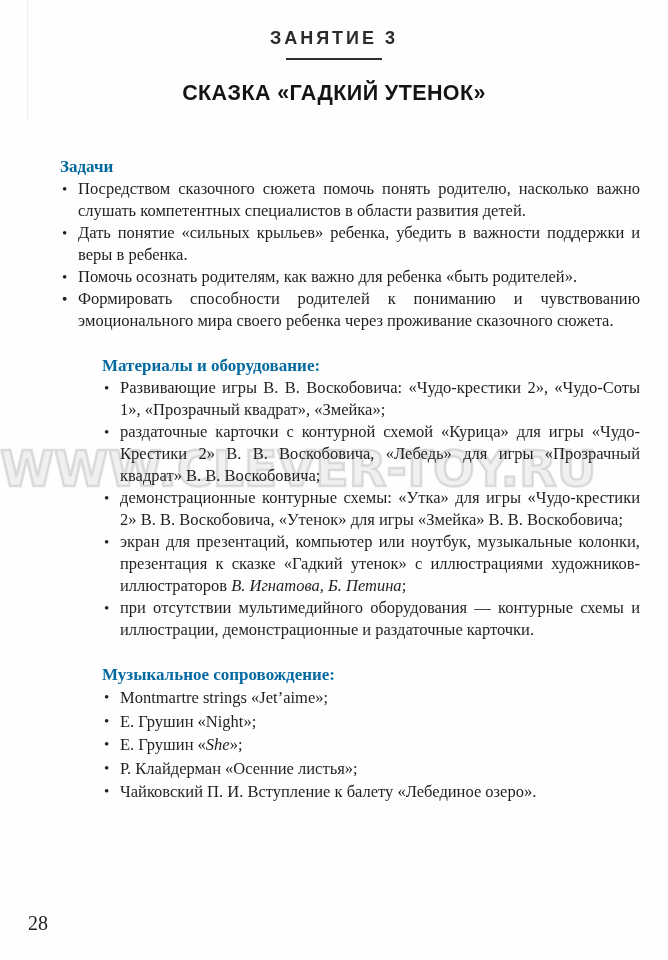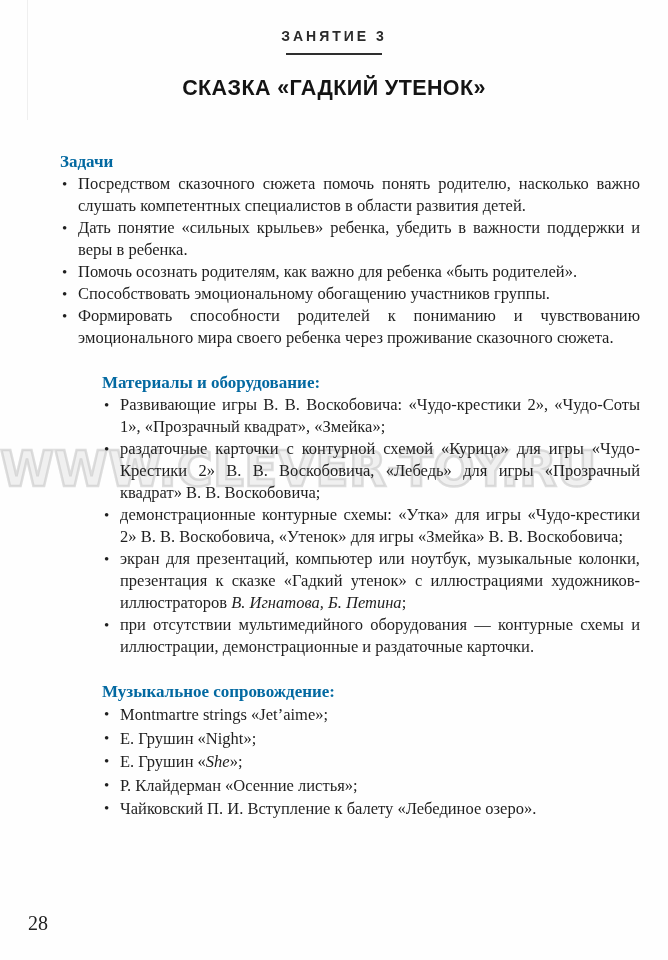--- a/index.html
+++ b/index.html
@@ -20,21 +20,21 @@
   .page-edge {
     position: absolute;
     left: 27px; top: 0;
     width: 1px; height: 120px;
     background: #efefef;
   }
   .header { position: relative; z-index: 2; padding-top: 28px; text-align: center; }
   .session-label {
     font-family: "Liberation Sans", "DejaVu Sans", sans-serif;
     font-weight: 700;
-    font-size: 14px;
+    font-size: 18px;
     letter-spacing: 3px;
     color: #2b2b2b;
   }
   .title-divider {
     width: 96px; height: 2px;
     background: #2e2e2e;
     margin: 9px auto 0 auto;
   }
   .page-title {
     margin-top: 21px;
@@ -115,21 +115,21 @@
     <div class="page-title">СКАЗКА «ГАДКИЙ УТЕНОК»</div>
   </div>
 
   <div class="content">
     <div class="section">
       <div class="section-heading">Задачи</div>
       <ul class="item-list">
           <li><span class="bullet">•</span><span><span>Посредством сказочного сюжета помочь понять родителю, насколько важно слушать компетентных специалистов в области развития детей.</span></span></li>
           <li><span class="bullet">•</span><span><span>Дать понятие «сильных крыльев» ребенка, убедить в важности поддержки и веры в ребенка.</span></span></li>
           <li><span class="bullet">•</span><span><span>Помочь осознать родителям, как важно для ребенка «быть родителей».</span></span></li>
-          <li><span class="bullet">•</span><span><span>Способствовать эмоциональному обогащению участников группы.</span></span></li>
+          <li><span class="bullet">•</span></li>
           <li><span class="bullet">•</span><span><span>Формировать способности родителей к пониманию и чувствованию эмоционального мира своего ребенка через проживание сказочного сюжета.</span></span></li>
         </ul>
     </div>
 
     <div class="section">
       <div class="section-heading">Материалы и оборудование:</div>
       <ul class="item-list">
           <li><span class="bullet">•</span><span><span>Развивающие игры В. В. Воскобовича: «Чудо-крестики 2», «Чудо-Соты 1», «Прозрачный квадрат», «Змейка»;</span></span></li>
           <li><span class="bullet">•</span><span><span>раздаточные карточки с контурной схемой «Курица» для игры «Чудо-Крестики 2» В. В. Воскобовича, «Лебедь» для игры «Прозрачный квадрат» В. В. Воскобовича;</span></span></li>
           <li><span class="bullet">•</span><span><span>демонстрационные контурные схемы: «Утка» для игры «Чудо-крестики 2» В. В. Воскобовича, «Утенок» для игры «Змейка» В. В. Воскобовича;</span></span></li>

